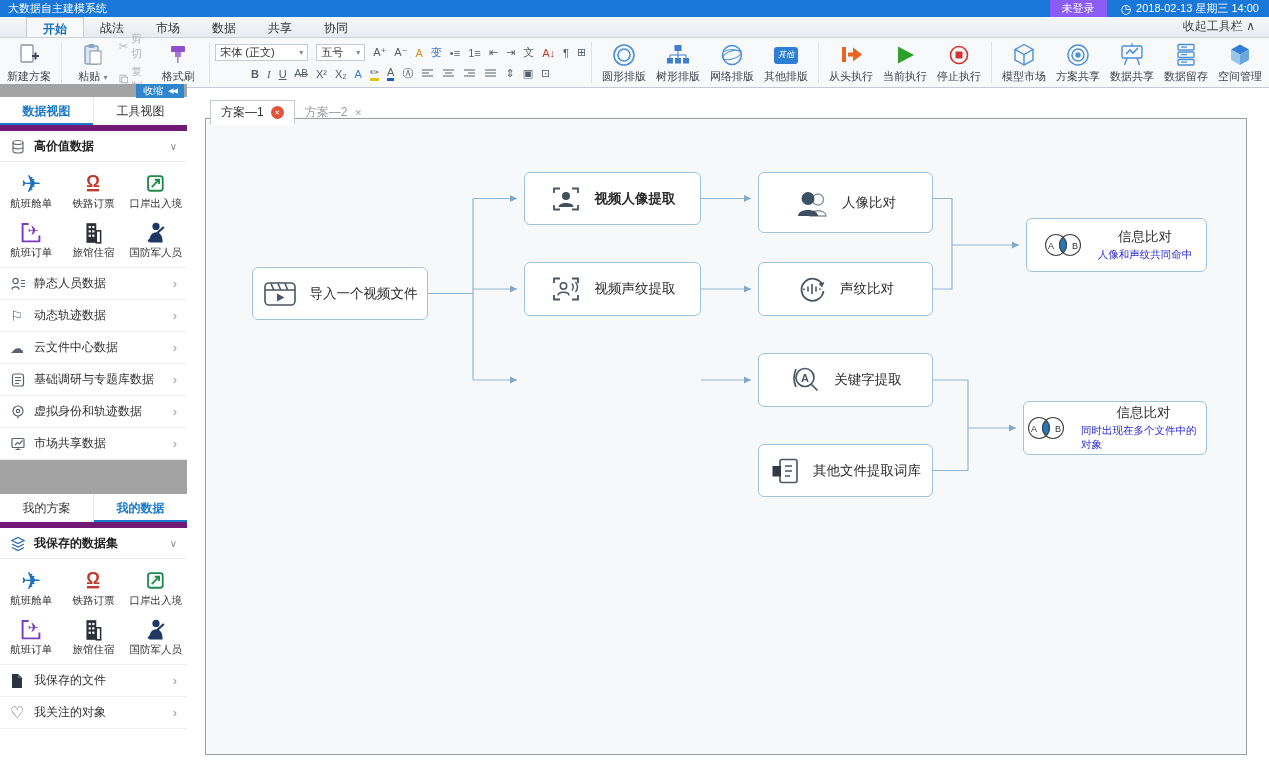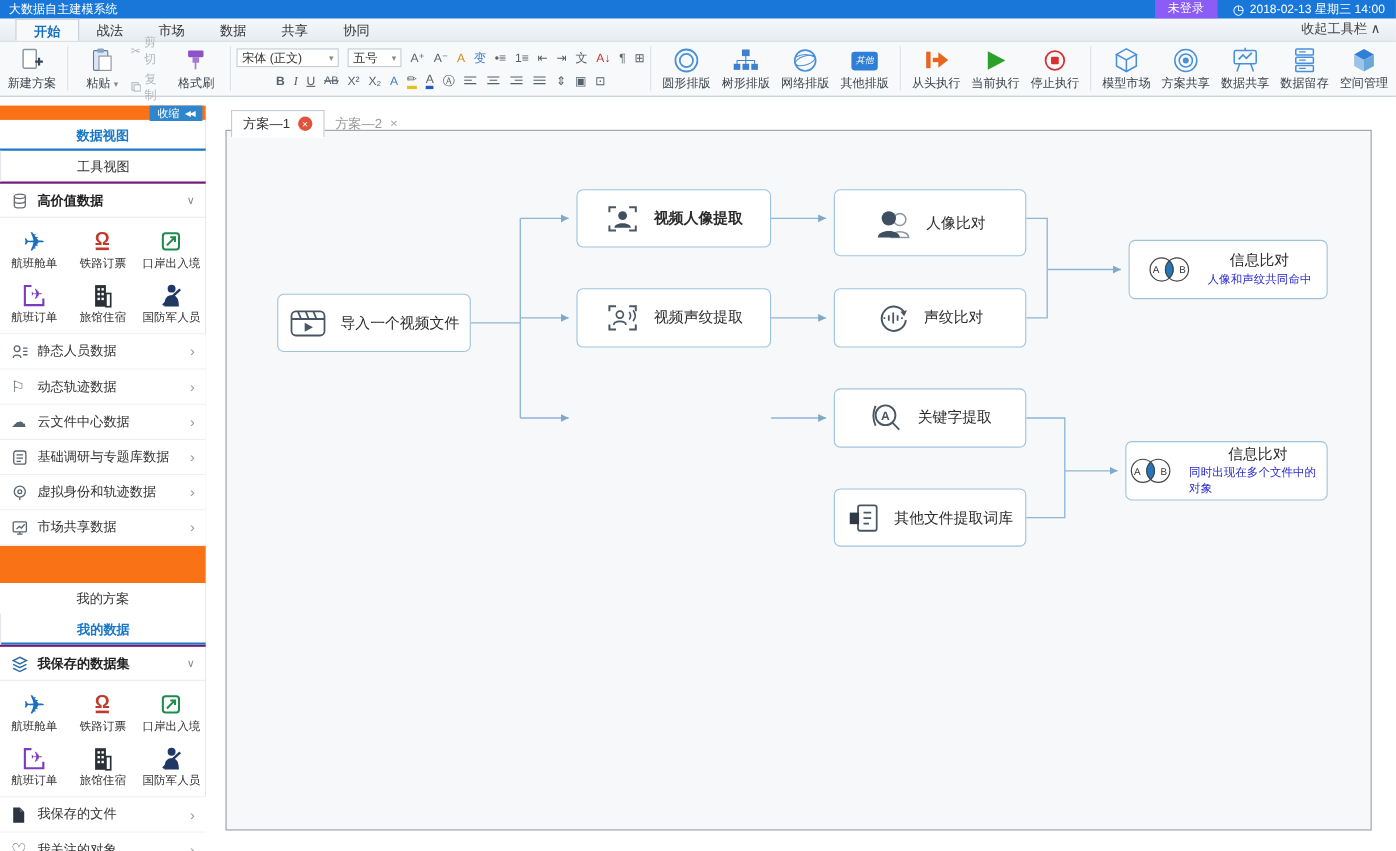--- a/index.html
+++ b/index.html
@@ -14,21 +14,21 @@
   .login-badge { background:#8b5cf6; color:#fff; height:17px; line-height:17px;
     padding:0 12px; font-size:11px; }
   .clock-wrap { display:flex; align-items:center; gap:5px; padding:0 10px 0 14px; font-size:11px; }
   .clock-glyph { font-size:12px; }
 
   
   .menubar { position:absolute; left:0; top:17px; width:1269px; height:21px;
     background:linear-gradient(#f6f8fa,#e7ecf1); border-bottom:1px solid #ccd3da; display:flex; align-items:flex-end; }
   .mtab { padding:3px 16px 2px; font-size:12px; color:#333; height:20px; }
   .mtab.active { background:#f8f9fa; border:1px solid #c6cdd5; border-bottom:none;
-    color:#1670c0; font-weight:bold; margin-left:14px;text-align:right; }
+    color:#1670c0; font-weight:bold; margin-left:26px;text-align:right; }
   .menubar .spacer { flex:1; }
   .collapse-toolbar { font-size:12px; color:#444; padding-right:14px; padding-bottom:2px; }
 
   
   .ribbon { position:absolute; left:0; top:38px; width:1269px; height:50px;
     background:#f8f9fa; border-bottom:1px solid #c3cad2; display:flex; align-items:center; }
   .vsep { width:1px; align-self:stretch; margin:4px 3px; background:#dde3e9; }
   .rgroup { display:flex; align-items:center; height:100%; padding:0 2px; }
   .bigbtn { width:54px; display:flex; flex-direction:column; align-items:center;
     font-size:11px; color:#3c434b; line-height:1.3; }
@@ -41,27 +41,27 @@
   .sel { border:1px solid #c4cbd3; background:#fff; height:17px; display:flex;
     align-items:center; gap:5px; padding:0 4px; font-size:11px; color:#333; }
   .caret { font-size:8px; color:#888; }
   .fmt-b { font-weight:bold; } .fmt-i { font-style:italic; font-family:"Liberation Serif",serif; }
   .fmt-u { text-decoration:underline; } .fmt-ab { text-decoration:line-through; font-size:10px; }
   .fc-a { border-bottom:3px solid #2458c4; line-height:1; }
   .hl-a { border-bottom:3px solid #e4c21e; line-height:1; }
   .al-svg { display:inline-flex; }
 
   
-  .leftrail { position:absolute; left:0; top:96px; width:187px; height:628px; background:#f97316; }
+  .leftrail { position:absolute; left:0; top:84px; width:187px; height:628px; background:#a3a3a3; }
   .collapse-btn { position:absolute; top:0; right:3px; background:#2f86cc; color:#fff;
     font-size:10px; height:14px; display:flex; align-items:center; gap:5px; padding:0 7px; z-index:3; }
   .collapse-btn .arrows { font-size:7px; letter-spacing:-1px; }
   .sideblock { background:#fff; width:187px; }
   .block1 { margin-top:13px; } .block2 { margin-top:34px; }
-  .stabs { display:flex; border-bottom:2px solid #701a75;flex-direction:column; }
+  .stabs { display:flex; border-bottom:6px solid #701a75; }
   .stab { flex:1; text-align:center; padding:6px 0 5px; font-size:12px; color:#333; }
   .stab + .stab { border-left:1px solid #e4e8ec; }
   .stab.active { color:#1a78c8; font-weight:bold; box-shadow:inset 0 -2px 0 #1a78c8; }
   .sheader { display:flex; align-items:center; gap:8px; padding:7px 10px 6px;
     font-size:12px; font-weight:bold; color:#222; border-bottom:1px solid #ececec; }
   .sheader .chev-d { margin-left:auto; color:#888; font-weight:normal; font-size:10px; }
   .sgrid { display:grid; grid-template-columns:repeat(3,1fr); padding:3px 0 4px; border-bottom:1px solid #ececec; }
   .gcell { display:flex; flex-direction:column; align-items:center; padding:6px 0 3px;
     font-size:10.5px; color:#333; }
   .gcell .gic { height:26px; display:flex; align-items:center; justify-content:center; }

